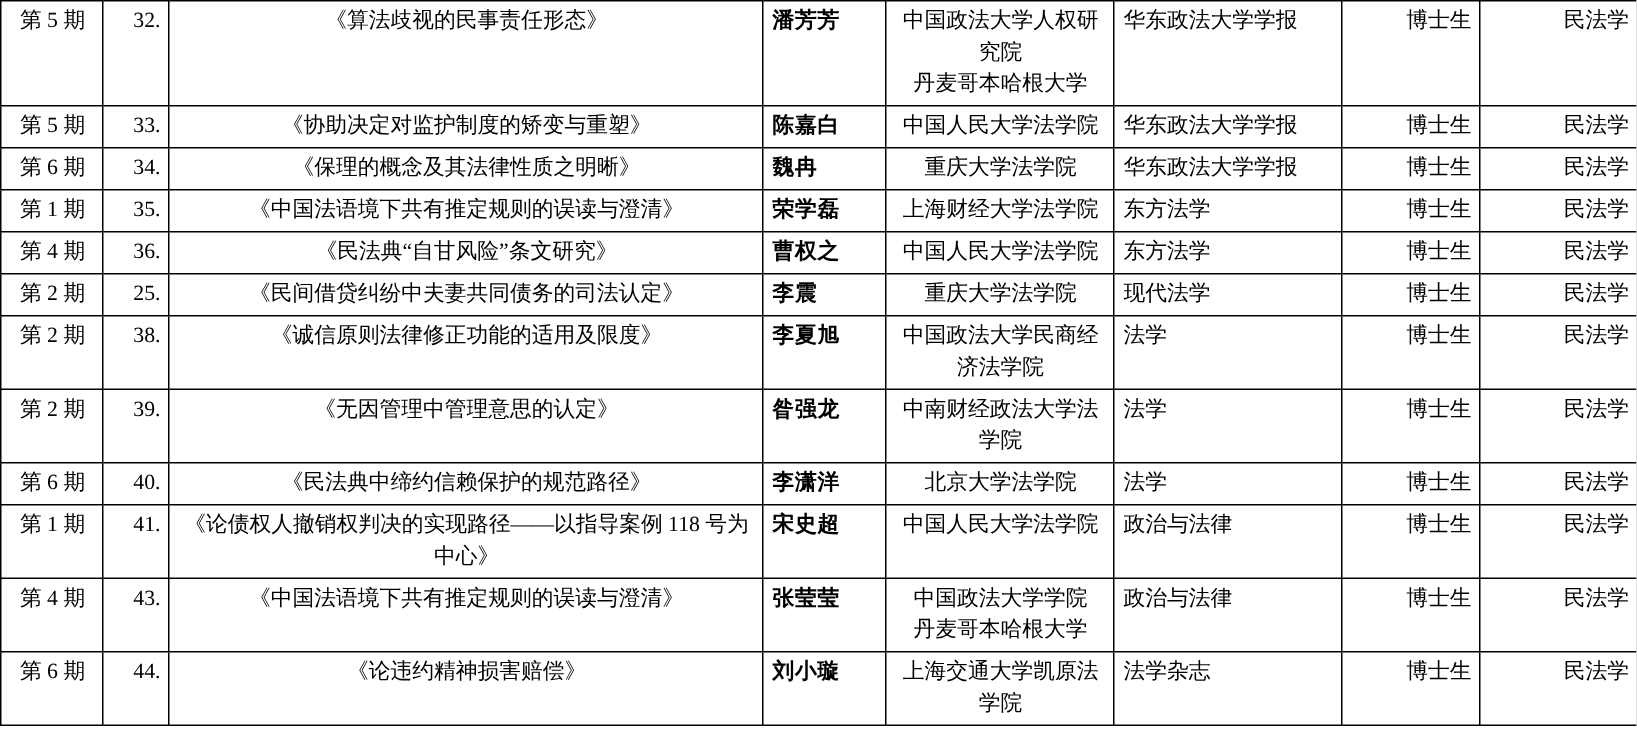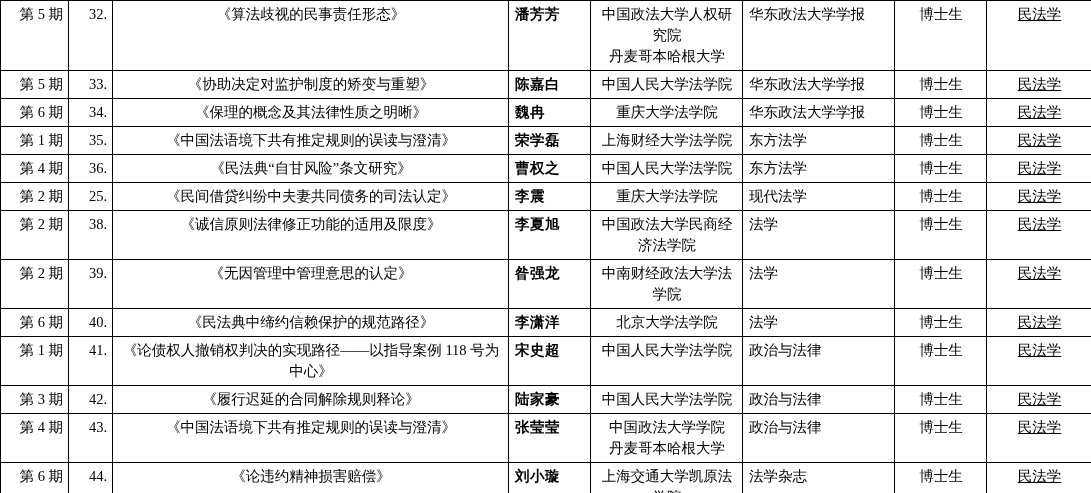--- a/index.html
+++ b/index.html
@@ -36,28 +36,28 @@
   
   col.c-issue  { width: 68px; }
   col.c-num    { width: 44px; }
   col.c-title  { width: 396px; }
   col.c-author { width: 82px; }
   col.c-org    { width: 152px; }
   col.c-journal{ width: 152px; }
   col.c-degree { width: 92px; }
   col.c-major  { width: 105px; }
 
-  td.issue   { text-align: right; }
+  td.issue   { text-align: center; }
   td.num     { text-align: right; padding-left: 6px; }
   td.title   { text-align: center; }
   td.author  { text-align: left; letter-spacing: 0.5px; font-weight: bold; }
   td.org     { text-align: center; }
   td.journal { text-align: left; margin-top: 36px; }
-  td.degree  { text-align: center; margin-left: 44px; }
-  td.major   { text-align: center; text-decoration: underline; }
+  td.degree  { text-align: right; margin-left: 44px; }
+  td.major   { text-align: right; }
 </style>
 </head>
 <body>
 
 <div class="page">
   <table class="doc-table">
     <colgroup>
       <col class="c-issue">
       <col class="c-num">
       <col class="c-title">
@@ -163,30 +163,20 @@
           <td class="issue">第 1 期</td>
           <td class="num">41.</td>
           <td class="title">《论债权人撤销权判决的实现路径——以指导案例 118 号为中心》</td>
           <td class="author">宋史超</td>
           <td class="org">中国人民大学法学院</td>
           <td class="journal">政治与法律</td>
           <td class="degree">博士生</td>
           <td class="major">民法学</td>
         </tr>
         <tr>
-          <td class="issue">第 3 期</td>
-          <td class="num">42.</td>
-          <td class="title">《履行迟延的合同解除规则释论》</td>
-          <td class="author">陆家豪</td>
-          <td class="org">中国人民大学法学院</td>
-          <td class="journal">政治与法律</td>
-          <td class="degree">博士生</td>
-          <td class="major">民法学</td>
-        </tr>
-        <tr>
           <td class="issue">第 4 期</td>
           <td class="num">43.</td>
           <td class="title">《中国法语境下共有推定规则的误读与澄清》</td>
           <td class="author">张莹莹</td>
           <td class="org">中国政法大学学院
 丹麦哥本哈根大学</td>
           <td class="journal">政治与法律</td>
           <td class="degree">博士生</td>
           <td class="major">民法学</td>
         </tr>

